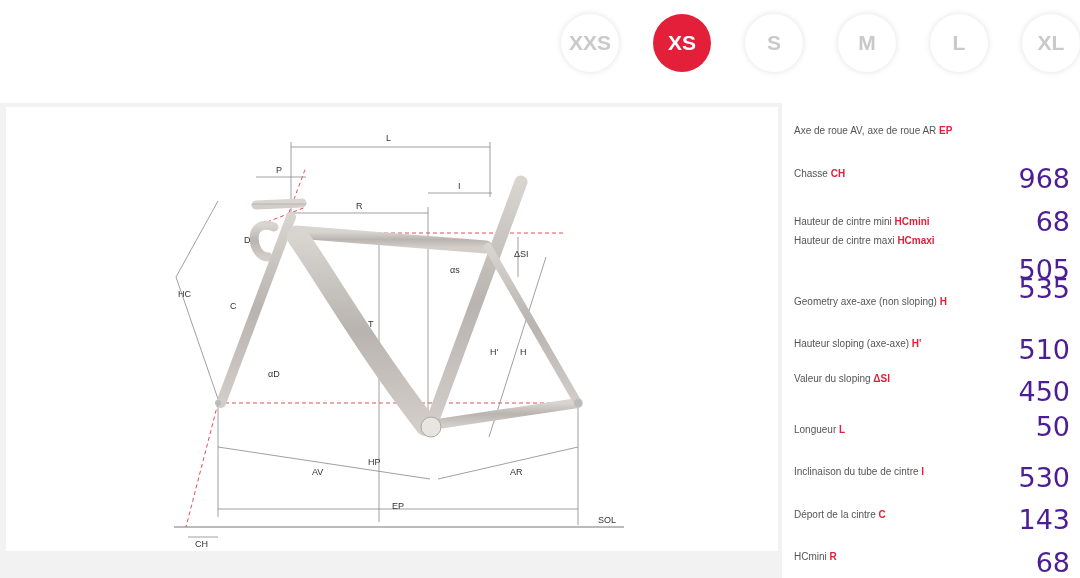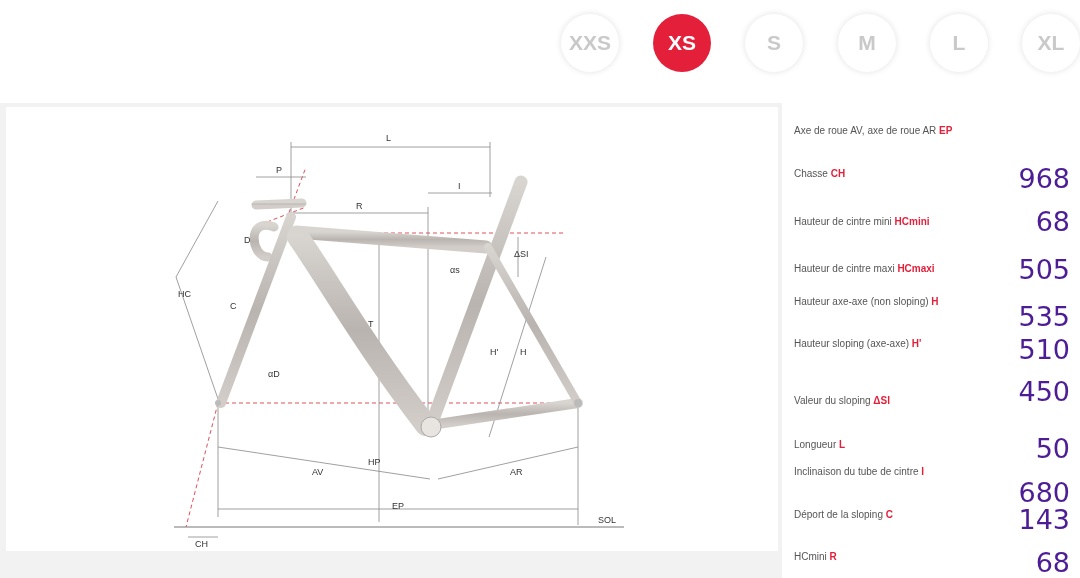--- a/index.html
+++ b/index.html
@@ -124,45 +124,45 @@
     <div class="spec-value">968</div>
   </div>
   <div class="spec-row" style="top:49px">
     <div class="spec-label"><span>Chasse </span><span class="spec-code">CH</span></div>
     <div class="spec-value">68</div>
   </div>
   <div class="spec-row" style="top:97px">
     <div class="spec-label"><span>Hauteur de cintre mini </span><span class="spec-code">HCmini</span></div>
     <div class="spec-value">505</div>
   </div>
-  <div class="spec-row" style="top:144px">
+  <div class="spec-row" style="top:116px">
     <div class="spec-label"><span>Hauteur de cintre maxi </span><span class="spec-code">HCmaxi</span></div>
     <div class="spec-value">535</div>
   </div>
   <div class="spec-row" style="top:177px">
-    <div class="spec-label"><span>Hauteur axe-axe (non sloping) </span><span class="spec-code">H</span></div>
+    <div class="spec-label"><span>Geometry axe-axe (non sloping) </span><span class="spec-code">H</span></div>
     <div class="spec-value">510</div>
   </div>
   <div class="spec-row" style="top:219px">
     <div class="spec-label"><span>Hauteur sloping (axe-axe) </span><span class="spec-code">H'</span></div>
     <div class="spec-value">450</div>
   </div>
-  <div class="spec-row" style="top:276px">
+  <div class="spec-row" style="top:254px">
     <div class="spec-label"><span>Valeur du sloping </span><span class="spec-code">ΔSI</span></div>
     <div class="spec-value">50</div>
   </div>
-  <div class="spec-row" style="top:320px">
+  <div class="spec-row" style="top:305px">
     <div class="spec-label"><span>Longueur </span><span class="spec-code">L</span></div>
-    <div class="spec-value">680</div>
+    <div class="spec-value">530</div>
   </div>
   <div class="spec-row" style="top:347px">
     <div class="spec-label"><span>Inclinaison du tube de cintre </span><span class="spec-code">I</span></div>
     <div class="spec-value">143</div>
   </div>
   <div class="spec-row" style="top:390px">
-    <div class="spec-label"><span>Déport de la sloping </span><span class="spec-code">C</span></div>
+    <div class="spec-label"><span>Déport de la cintre </span><span class="spec-code">C</span></div>
     <div class="spec-value">68</div>
   </div>
   <div class="spec-row" style="top:432px">
     <div class="spec-label"><span>HCmini </span><span class="spec-code">R</span></div>
     <div class="spec-value">375</div>
   </div>
 </div>
 
 </body></html>

